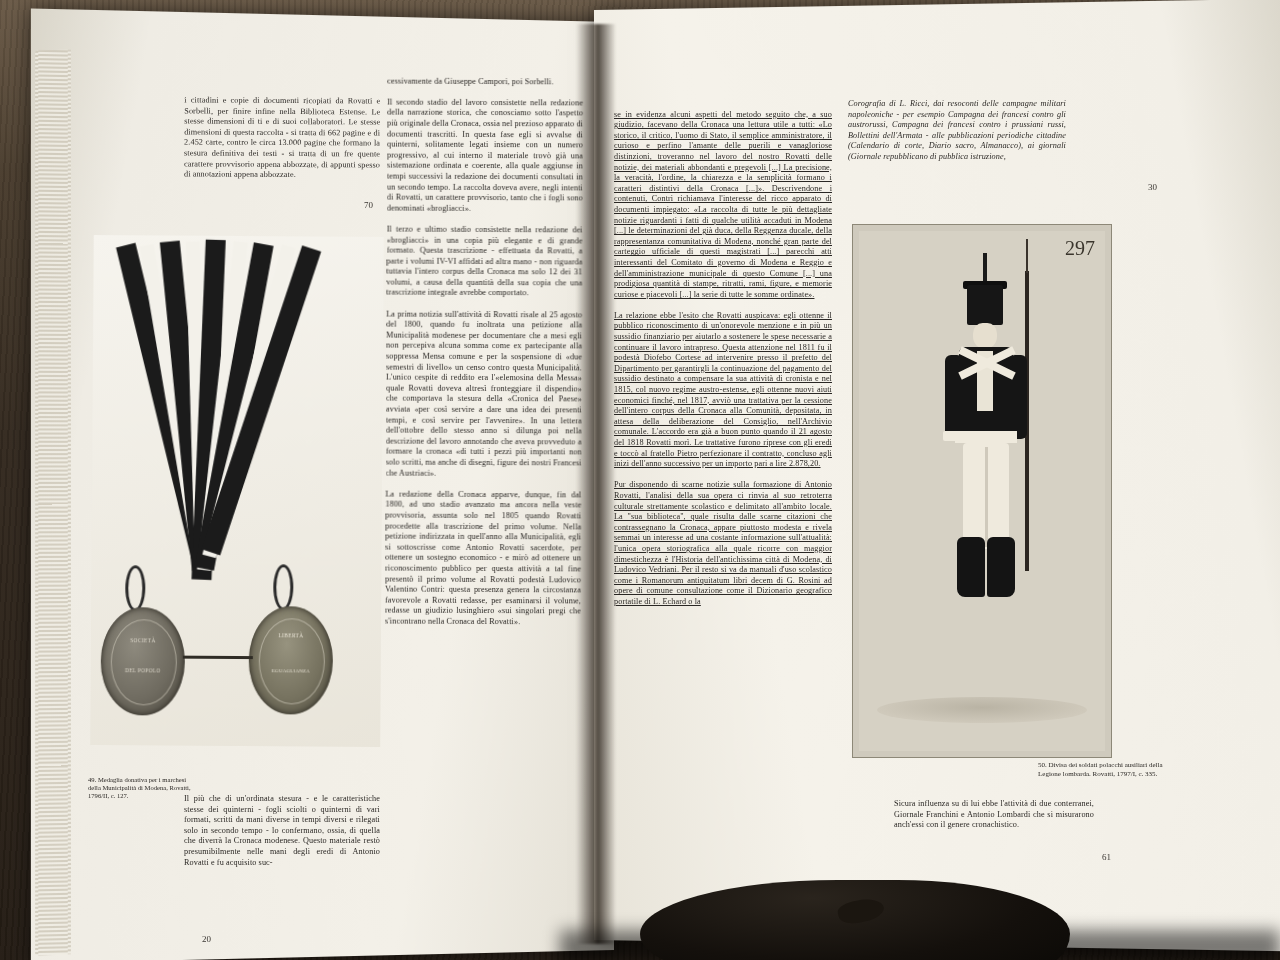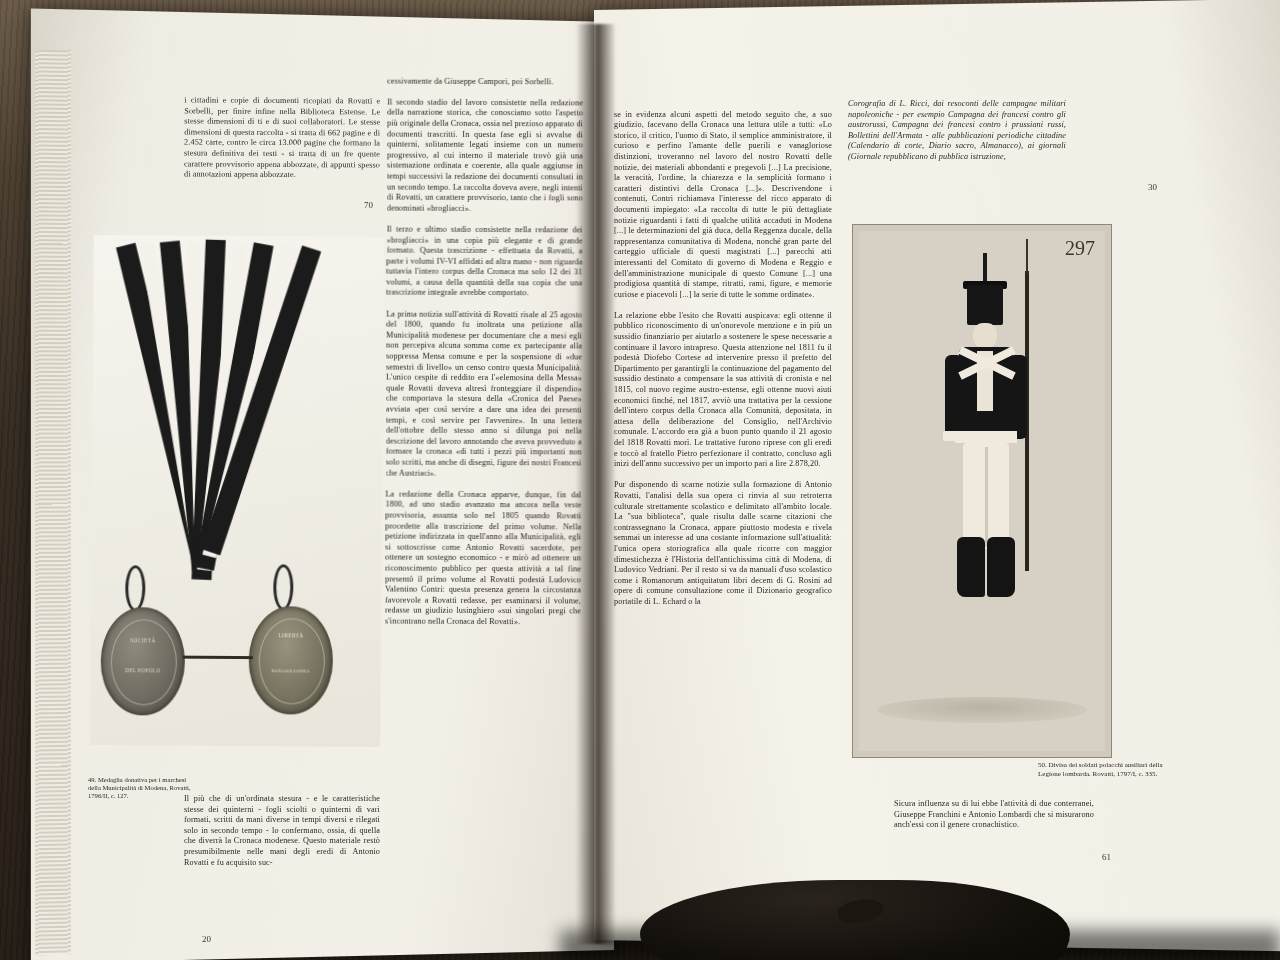--- a/index.html
+++ b/index.html
@@ -195,21 +195,21 @@
     </div>
 
     <div class="caption cap-left">49. Medaglia donativa per i marchesi della Municipalità di Modena, Rovatti, 1796/II, c. 127.</div>
 
     <div class="col lp-c1b">
       <p class="noind">Il più che di un'ordinata stesura - e le caratteristiche stesse dei quinterni - fogli sciolti o quinterni di vari formati, scritti da mani diverse in tempi diversi e rilegati solo in secondo tempo - lo confermano, ossia, di quella che diverrà la Cronaca modenese. Questo materiale restò presumibilmente nelle mani degli eredi di Antonio Rovatti e fu acquisito suc-</p>
     </div>
 
     <div class="folio fol-60">20</div>
 
-    <div class="col rp-c1" style="white-space:pre-line;">
+    <div class="col rp-c1" style="white-space:pre-line;text-decoration:underline;">
       <p class="noind">se in evidenza alcuni aspetti del metodo seguito che, a suo giudizio, facevano della Cronaca una lettura utile a tutti: «Lo storico, il critico, l'uomo di Stato, il semplice amministratore, il curioso e perfino l'amante delle puerili e vanagloriose distinzioni, troveranno nel lavoro del nostro Rovatti delle notizie, dei materiali abbondanti e pregevoli [...] La precisione, la veracità, l'ordine, la chiarezza e la semplicità formano i caratteri distintivi della Cronaca [...]». Descrivendone i contenuti, Contri richiamava l'interesse del ricco apparato di documenti impiegato: «La raccolta di tutte le più dettagliate notizie riguardanti i fatti di qualche utilità accaduti in Modena [...] le determinazioni del già duca, della Reggenza ducale, della rappresentanza comunitativa di Modena, nonché gran parte del carteggio ufficiale di questi magistrati [...] parecchi atti interessanti del Comitato di governo di Modena e Reggio e dell'amministrazione municipale di questo Comune [...] una prodigiosa quantità di stampe, ritratti, rami, figure, e memorie curiose e piacevoli [...] la serie di tutte le somme ordinate».
 
 La relazione ebbe l'esito che Rovatti auspicava: egli ottenne il pubblico riconoscimento di un'onorevole menzione e in più un sussidio finanziario per aiutarlo a sostenere le spese necessarie a continuare il lavoro intrapreso. Questa attenzione nel 1811 fu il podestà Diofebo Cortese ad intervenire presso il prefetto del Dipartimento per garantirgli la continuazione del pagamento del sussidio destinato a compensare la sua attività di cronista e nel 1815, col nuovo regime austro-estense, egli ottenne nuovi aiuti economici finché, nel 1817, avviò una trattativa per la cessione dell'intero corpus della Cronaca alla Comunità, depositata, in attesa della deliberazione del Consiglio, nell'Archivio comunale. L'accordo era già a buon punto quando il 21 agosto del 1818 Rovatti morì. Le trattative furono riprese con gli eredi e toccò al fratello Pietro perfezionare il contratto, concluso agli inizi dell'anno successivo per un importo pari a lire 2.878,20.
 
 Pur disponendo di scarne notizie sulla formazione di Antonio Rovatti, l'analisi della sua opera ci rinvia al suo retroterra culturale strettamente scolastico e delimitato all'ambito locale. La "sua biblioteca", quale risulta dalle scarne citazioni che contrassegnano la Cronaca, appare piuttosto modesta e rivela semmai un interesse ad una costante informazione sull'attualità: l'unica opera storiografica alla quale ricorre con maggior dimestichezza è l'Historia dell'antichissima città di Modena, di Ludovico Vedriani. Per il resto si va da manuali d'uso scolastico come i Romanorum antiquitatum libri decem di G. Rosini ad opere di comune consultazione come il Dizionario geografico portatile di L. Echard o la</p>
     </div>
 
     <div class="col rp-c2 italic">
       <p class="noind">Corografia di L. Ricci, dai resoconti delle campagne militari napoleoniche - per esempio Campagna dei francesi contro gli austrorussi, Campagna dei francesi contro i prussiani russi, Bollettini dell'Armata - alle pubblicazioni periodiche cittadine (Calendario di corte, Diario sacro, Almanacco), ai giornali (Giornale repubblicano di pubblica istruzione,</p>
     </div>
@@ -236,21 +236,21 @@
         <div class="sash"></div>
         <div class="legs"></div>
         <div class="leg-split"></div>
         <div class="boot-l"></div>
         <div class="boot-r"></div>
       </div>
     </div>
 
 
     <div class="col rp-c2b">
-      <p class="noind">Sicura influenza su di lui ebbe l'attività di due conterranei, Giuseppe Franchini e Antonio Lombardi che si misurarono anch'essi con il genere cronachistico.</p>
+      <p class="noind">Sicura influenza su di lui ebbe l'attività di due conterranei, Giornale Franchini e Antonio Lombardi che si misurarono anch'essi con il genere cronachistico.</p>
     </div>
 
     <div class="plate-cap2">50. Divisa dei soldati polacchi ausiliari della Legione lombarda. Rovatti, 1797/I, c. 335.</div>
 
     <div class="folio fol-61">61</div>
   </div>
 
   <div class="shadow-b"></div>
   <div class="obj"></div>
   <div class="obj-nose"></div>

